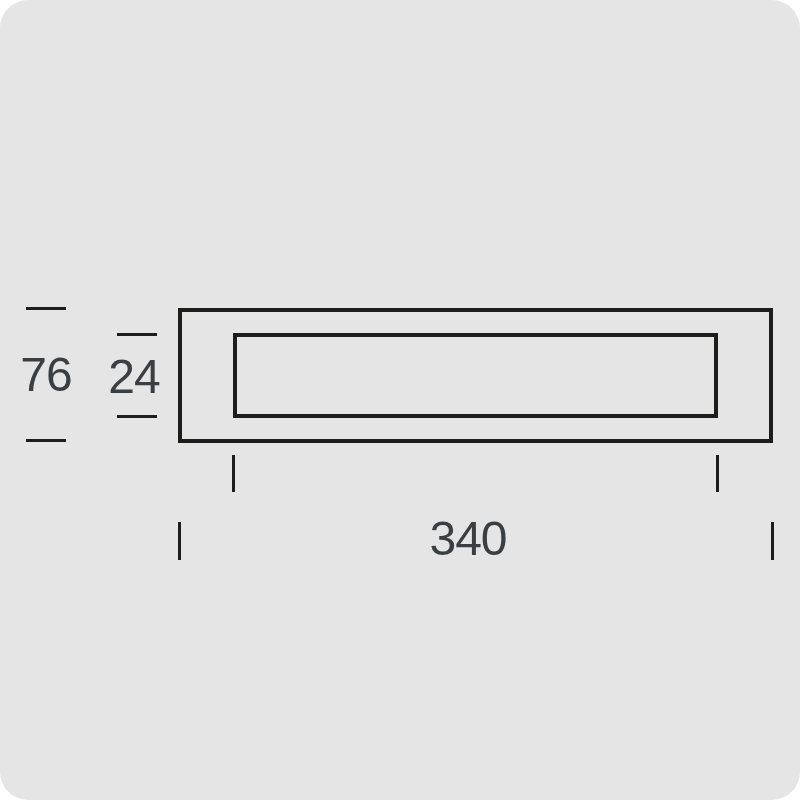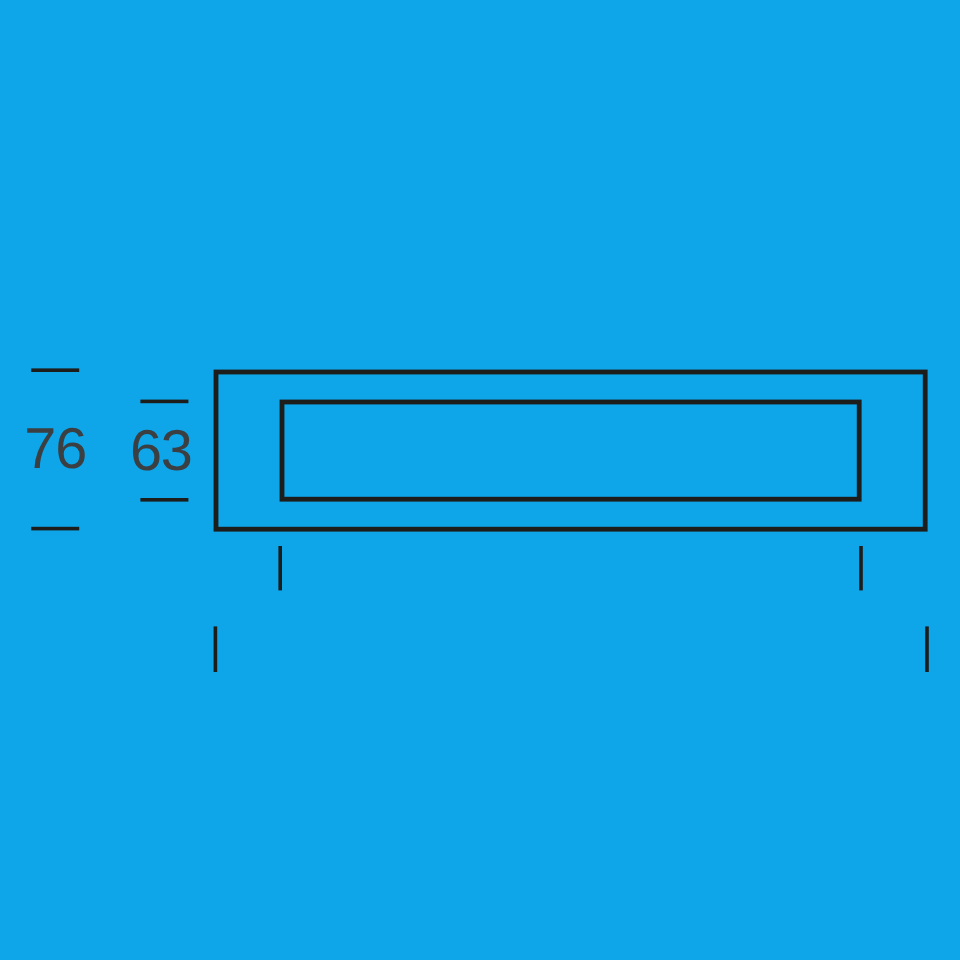--- a/index.html
+++ b/index.html
@@ -4,23 +4,24 @@
 <style>
   html, body {
     margin: 0;
     padding: 0;
     background: #ffffff;
   }
   .canvas {
     position: relative;
     width: 800px;
     height: 800px;
-    background: #0ea5e9;
+    background: #e5e5e5;
     overflow: hidden;
     font-family: "Liberation Sans", sans-serif;
+    border-radius: 28px;
   }
   .rect {
     position: absolute;
     border: 4px solid #1d1d1b;
     background: transparent;
     box-sizing: border-box;
   }
   .outer-rect {
     left: 178px;
     top: 308px;
@@ -79,17 +80,18 @@
   <div class="tick tick-h t-ih-bottom"></div>
 
   <div class="tick tick-v t-iw-left"></div>
   <div class="tick tick-v t-iw-right"></div>
 
   <div class="tick tick-v t-ow-left"></div>
   <div class="tick tick-v t-ow-right"></div>
 
   <div class="dim-label l-outer-height">76</div>
 
-  <div class="dim-label l-inner-height">63</div>
+  <div class="dim-label l-inner-height">24</div>
 
 
+  <div class="dim-label l-outer-width">340</div>
 
 </div>
 
 </body></html>

